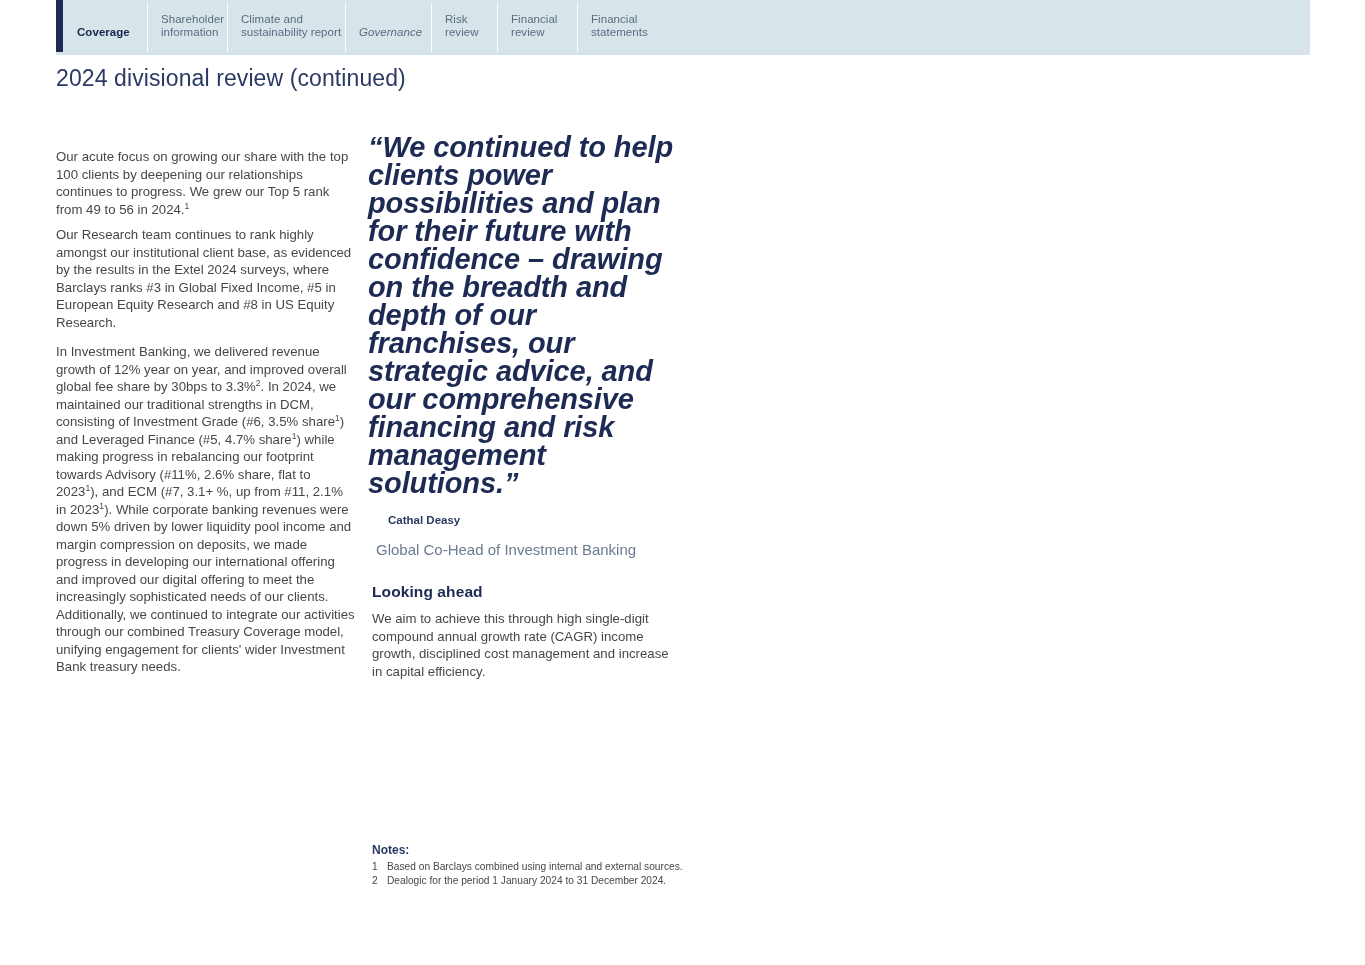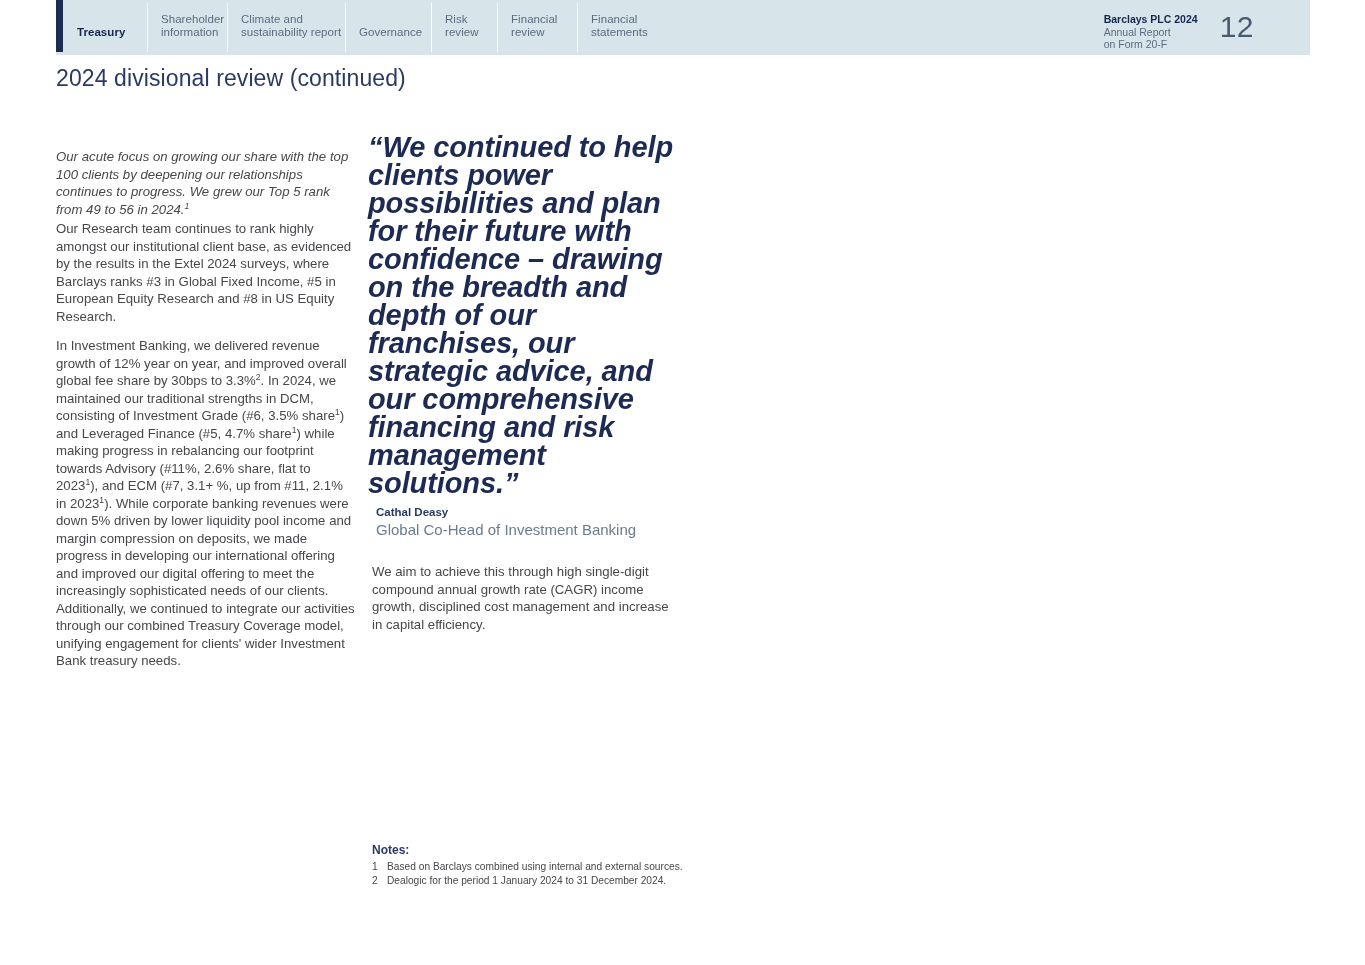--- a/index.html
+++ b/index.html
@@ -66,21 +66,21 @@
     color: #17264e;
     font-weight: bold;
   }
   .nav-tab-label {
     white-space: pre-line;
     display: block;
   }
   .nav-tab.w-strategy  { width: 84px;  }
   .nav-tab.w-share     { width: 80px;  }
   .nav-tab.w-climate   { width: 118px; }
-  .nav-tab.w-gov       { width: 86px;  }
+  .nav-tab.w-gov       { width: 86px; font-style: italic;  }
   .nav-tab.w-risk      { width: 66px;  }
   .nav-tab.w-finrev    { width: 80px;  }
   .nav-tab.w-finstat   { width: 81px;  }
 
   .nav-right {
     position: absolute;
     right: 56px;
     top: 10px;
     display: flex;
     align-items: flex-start;
@@ -136,22 +136,21 @@
   }
 
   .body-text {
     font-size: 13.2px;
     line-height: 17.5px;
     color: #45474a;
     margin: 0 0 12px 0;
     letter-spacing: 0.01px;
   }
   .body-text.tight {
-    margin-bottom: 2px;
-    font-style: italic;
+    margin-bottom: 8px;
   }
   .body-text sup {
     font-size: 8.6px;
     line-height: 0;
     vertical-align: super;
   }
 
   
   .pull-quote {
     font-size: 29px;
@@ -160,21 +159,21 @@
     font-style: italic;
     color: #1d2b54;
     margin: 0 0 8px -4px;
     letter-spacing: -0.1px;
   }
   .quote-author {
     font-size: 11.5px;
     font-weight: bold;
     color: #2b3a63;
     line-height: 14px;
-    margin: 4px;
+    margin: 16px;
   }
   .quote-role {
     font-size: 15px;
     color: #6b7b90;
     line-height: 14px;
     margin: 0 0 26px 4px;
   }
 
   .section-heading {
     font-size: 15.5px;
@@ -211,21 +210,21 @@
     flex: 1;
   }
 </style>
 </head>
 <body>
 
 <div class="nav-band">
   <div class="nav-active-bar"></div>
   <div class="nav-tabs">
     <div class="nav-tab w-strategy is-active">
-      <span class="nav-tab-label">Treasury</span>
+      <span class="nav-tab-label">Coverage</span>
     </div>
     <div class="nav-tab w-share">
       <span class="nav-tab-label">Shareholder
 information</span>
     </div>
     <div class="nav-tab w-climate">
       <span class="nav-tab-label">Climate and
 sustainability report</span>
     </div>
     <div class="nav-tab w-gov">
@@ -238,45 +237,38 @@
     <div class="nav-tab w-finrev">
       <span class="nav-tab-label">Financial
 review</span>
     </div>
     <div class="nav-tab w-finstat">
       <span class="nav-tab-label">Financial
 statements</span>
     </div>
   </div>
 
-  <div class="nav-right">
-    <div class="nav-meta">
-      <span class="nav-meta-title">Barclays PLC 2024</span>
-      <span class="nav-meta-line">Annual Report</span>
-      <span class="nav-meta-line">on Form 20-F</span>
-    </div>
-    <div class="nav-page-number">12</div>
-  </div>
 </div>
 
 <h1 class="page-title">2024 divisional review (continued)</h1>
 
 <div class="col-left">
   <p class="body-text tight"><span>Our acute focus on growing our share with the top 100 clients by deepening our relationships continues to progress. We grew our Top 5 rank from 49 to 56 in 2024.</span><sup>1</sup></p>
 
   <p class="body-text">Our Research team continues to rank highly amongst our institutional client base, as evidenced by the results in the Extel 2024 surveys, where Barclays ranks #3 in Global Fixed Income,  #5 in European Equity Research and #8 in US Equity Research.</p>
 
   <p class="body-text"><span>In Investment Banking, we delivered revenue growth of 12% year on year, and improved overall global fee share by 30bps to 3.3%</span><sup>2</sup><span>. In 2024, we maintained our traditional strengths in DCM, consisting of Investment Grade (#6, 3.5% share</span><sup>1</sup><span>) and Leveraged Finance (#5, 4.7% share</span><sup>1</sup><span>) while making progress in rebalancing our footprint towards Advisory (#11%, 2.6% share, flat to 2023</span><sup>1</sup><span>), and ECM (#7, 3.1+ %, up from #11, 2.1% in 2023</span><sup>1</sup><span>). While corporate banking revenues were down 5% driven by lower liquidity pool income and margin compression on deposits, we made progress in developing our international offering and improved our digital offering to meet the increasingly sophisticated needs of our clients. Additionally, we continued to integrate our activities through our combined Treasury Coverage model, unifying engagement for clients' wider Investment Bank treasury needs.</span></p>
 </div>
 
 <div class="col-mid">
   <blockquote class="pull-quote">“We continued to help clients power possibilities and plan for their future with confidence – drawing on the breadth and depth of our franchises, our strategic advice, and our comprehensive financing and risk management solutions.”</blockquote>
   <p class="quote-author">Cathal Deasy</p>
   <p class="quote-role">Global Co-Head of Investment Banking</p>
 
+  <h2 class="section-heading">Looking ahead</h2>
   <p class="body-text">We aim to achieve this through high single-digit compound annual growth rate (CAGR) income growth, disciplined cost management and increase in capital efficiency.</p>
 </div>
 
 <div class="notes">
   <div class="notes-title">Notes:</div>
   <div class="note-row">
     <span class="note-num">1</span>
     <span class="note-text">Based on Barclays combined using internal and external sources.</span>
   </div>
   <div class="note-row">

